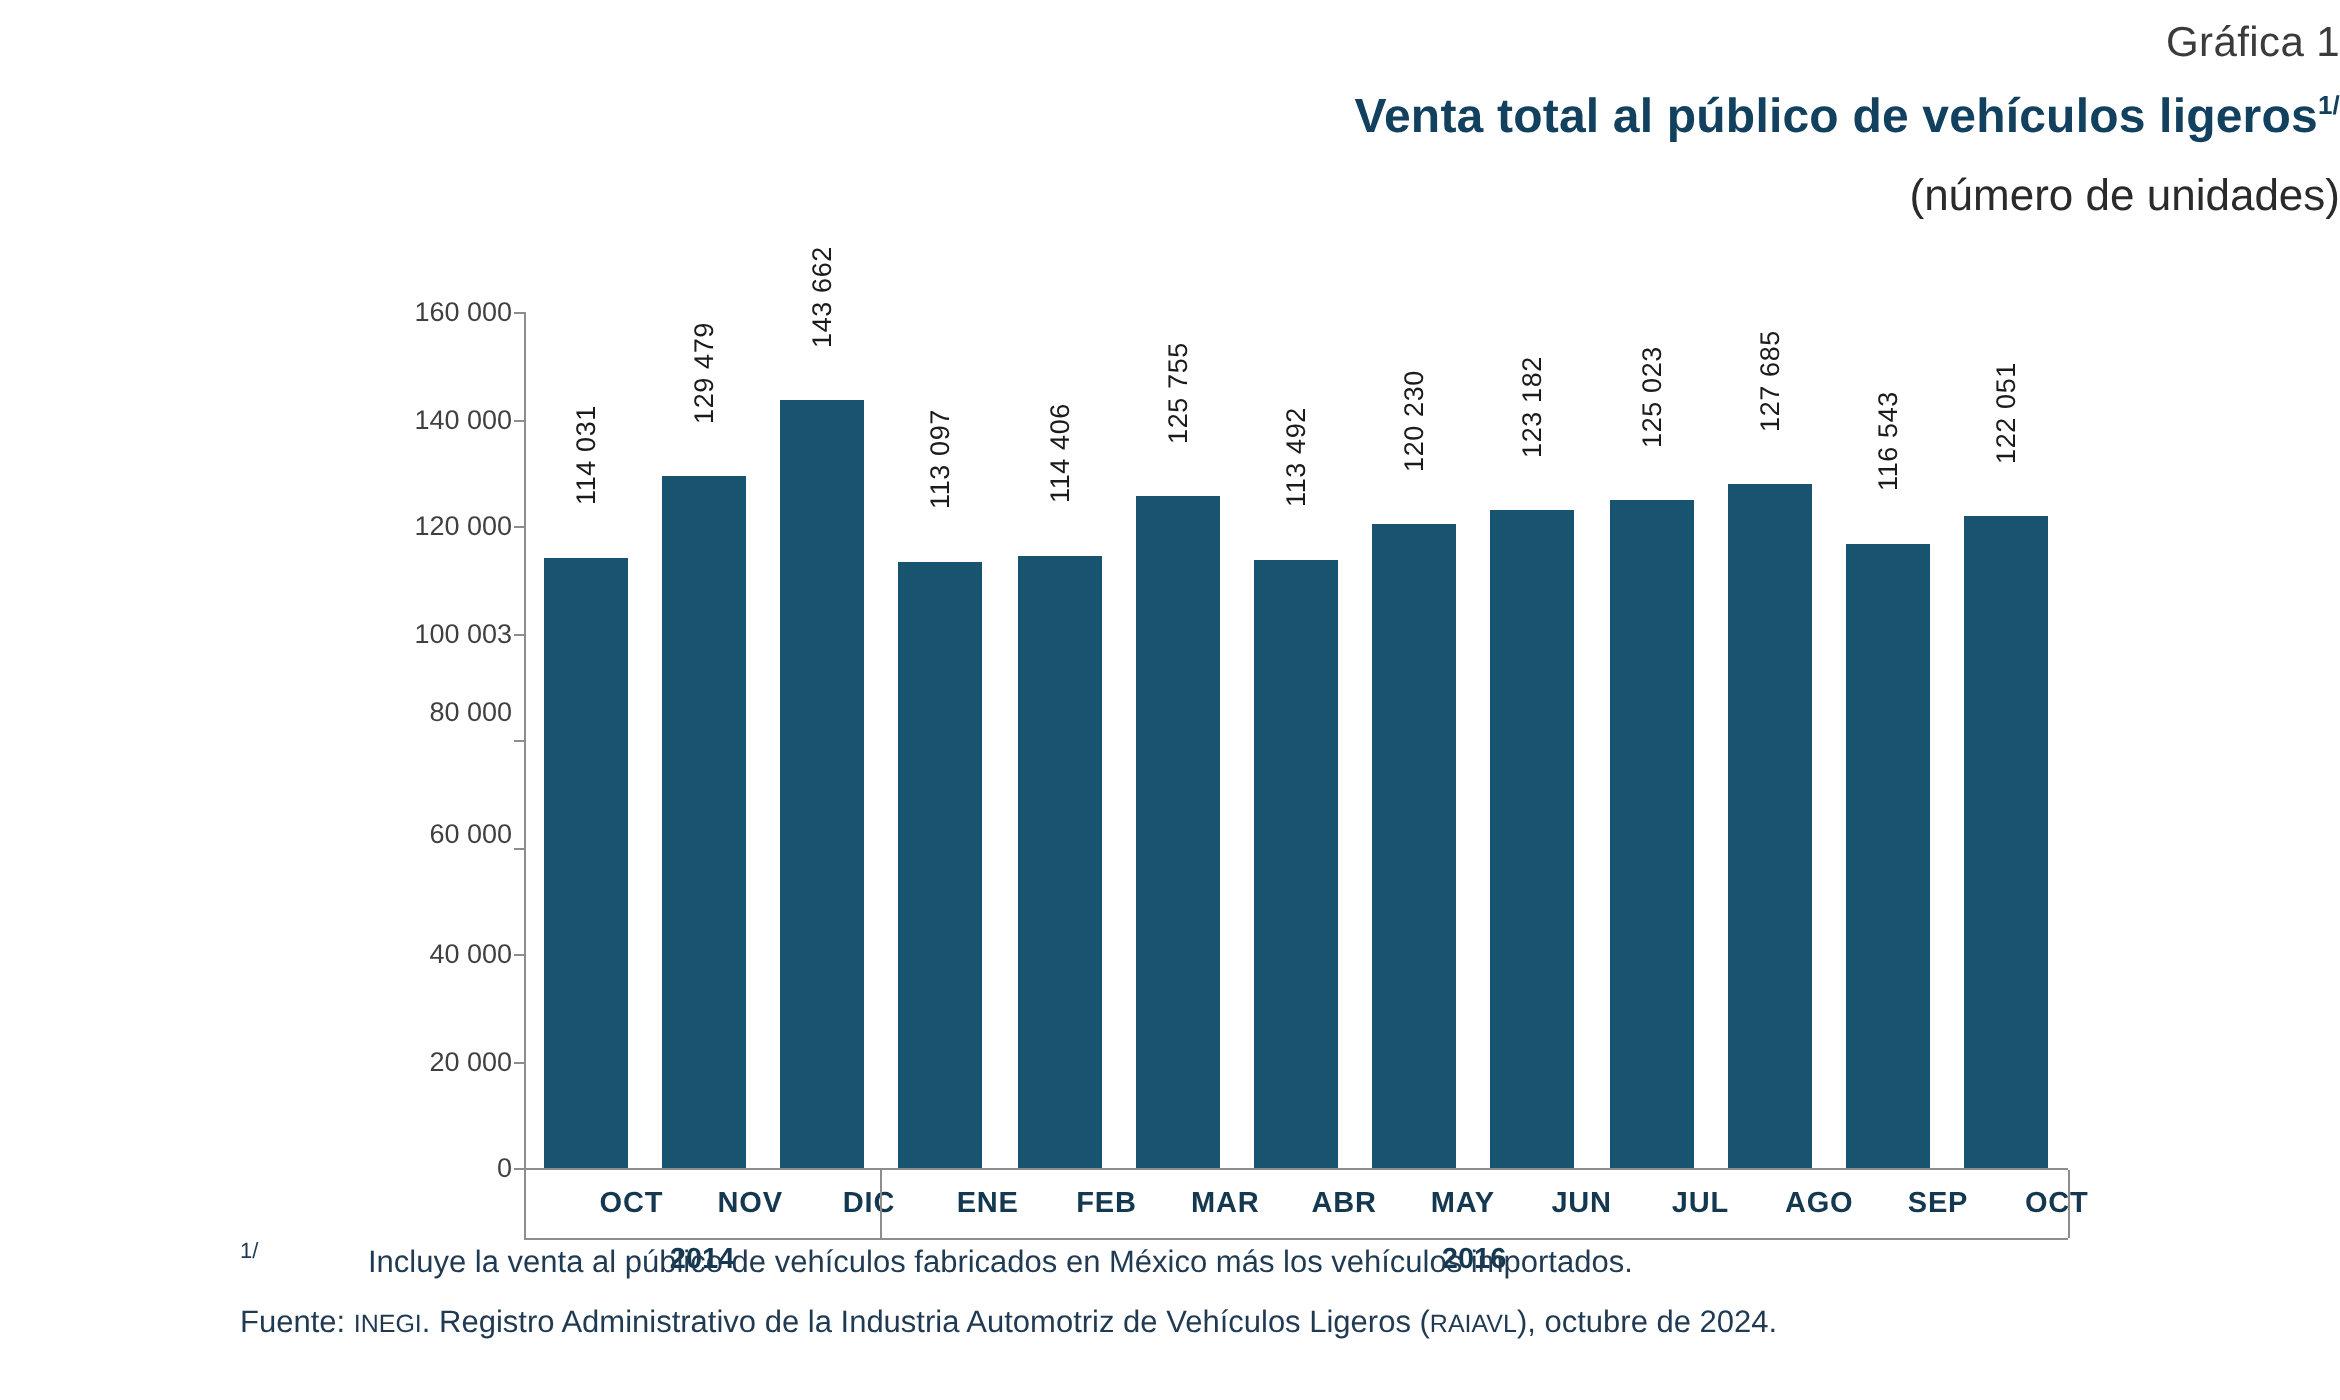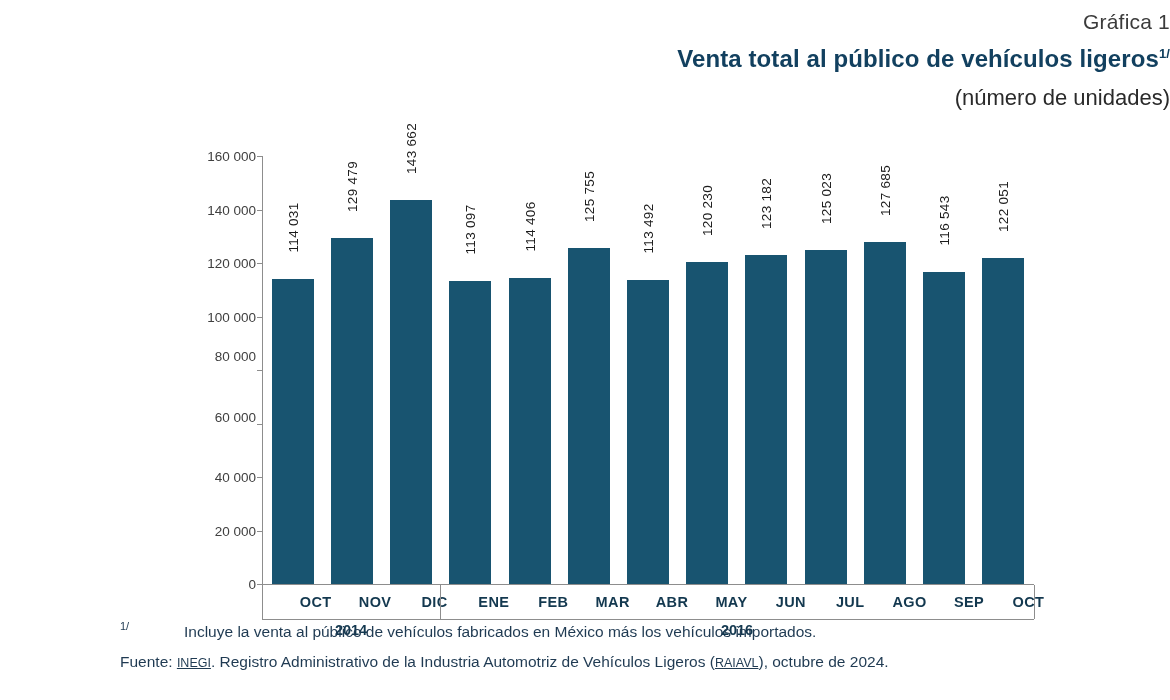--- a/index.html
+++ b/index.html
@@ -198,42 +198,41 @@
     padding-left: 64px;
   }
   .source {
     font-size: 15.5px;
     color: #1f3a52;
     padding-left: 120px;
     margin-top: 10px;
   }
   .smallcaps {
     font-size: 12.5px;
-    text-decoration: underline;
   }
 </style>
 </head>
 <body>
 
 <div class="header">
   <div class="fig-label">Gráfica 1</div>
   <div class="fig-title">
     <span>Venta total al público de vehículos ligeros</span><sup>1/</sup>
   </div>
   <div class="fig-sub">(número de unidades)</div>
 </div>
 
 <div class="chart-wrap">
   <div class="ylabels" id="ylabels">
       <div class="ytick" style="top: 428px;">0</div>
       <div class="ytick" style="top: 374.5px;">20 000</div>
       <div class="ytick" style="top: 321px;">40 000</div>
       <div class="ytick" style="top: 261px; margin-left: 20px;">60 000</div>
       <div class="ytick" style="top: 200px;">80 000</div>
-      <div class="ytick" style="top: 160.5px;">100 000</div>
+      <div class="ytick" style="top: 160.5px;">100 003</div>
       <div class="ytick" style="top: 107px; text-align: center;">120 000</div>
       <div class="ytick" style="top: 53.5px;">140 000</div>
       <div class="ytick" style="top: 0px;">160 000</div>
     </div>
   <div id="ytickmarks">
       <div class="ytick-mark" style="top: 456px;"></div>
       <div class="ytick-mark" style="top: 402.5px;"></div>
       <div class="ytick-mark" style="top: 349px;"></div>
       <div class="ytick-mark" style="top: 295.5px;"></div>
       <div class="ytick-mark" style="top: 242px;"></div>

